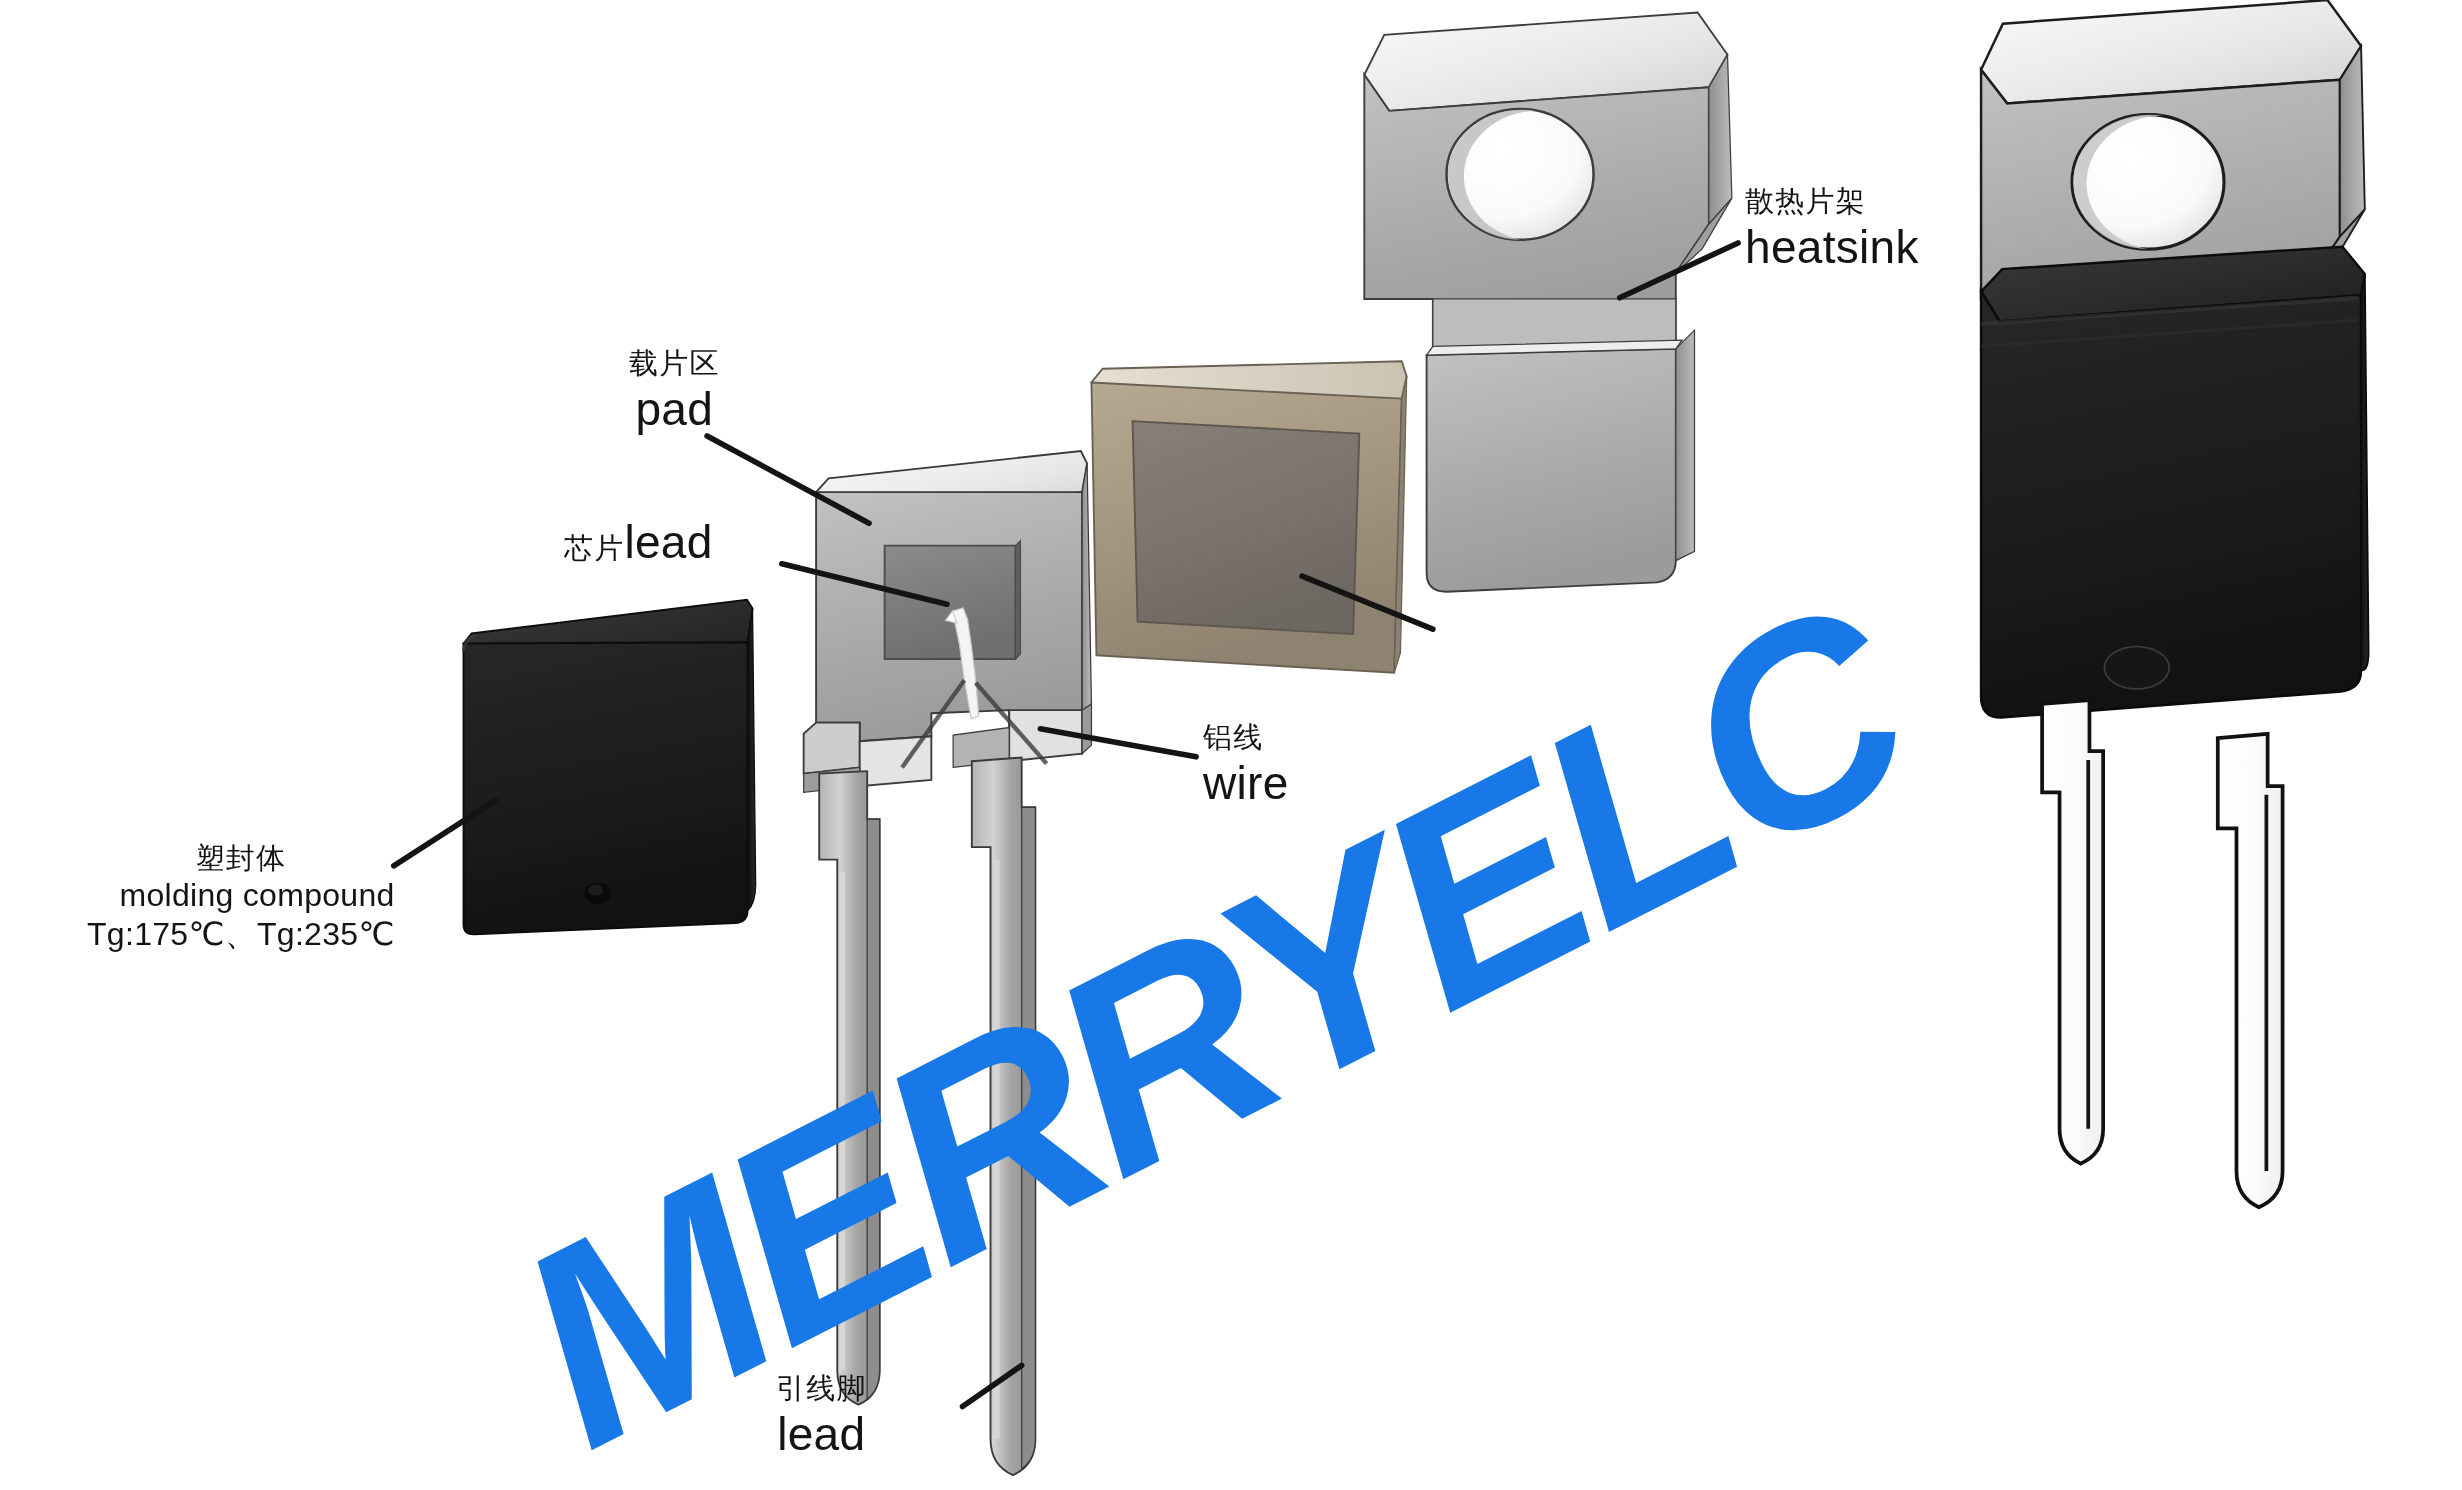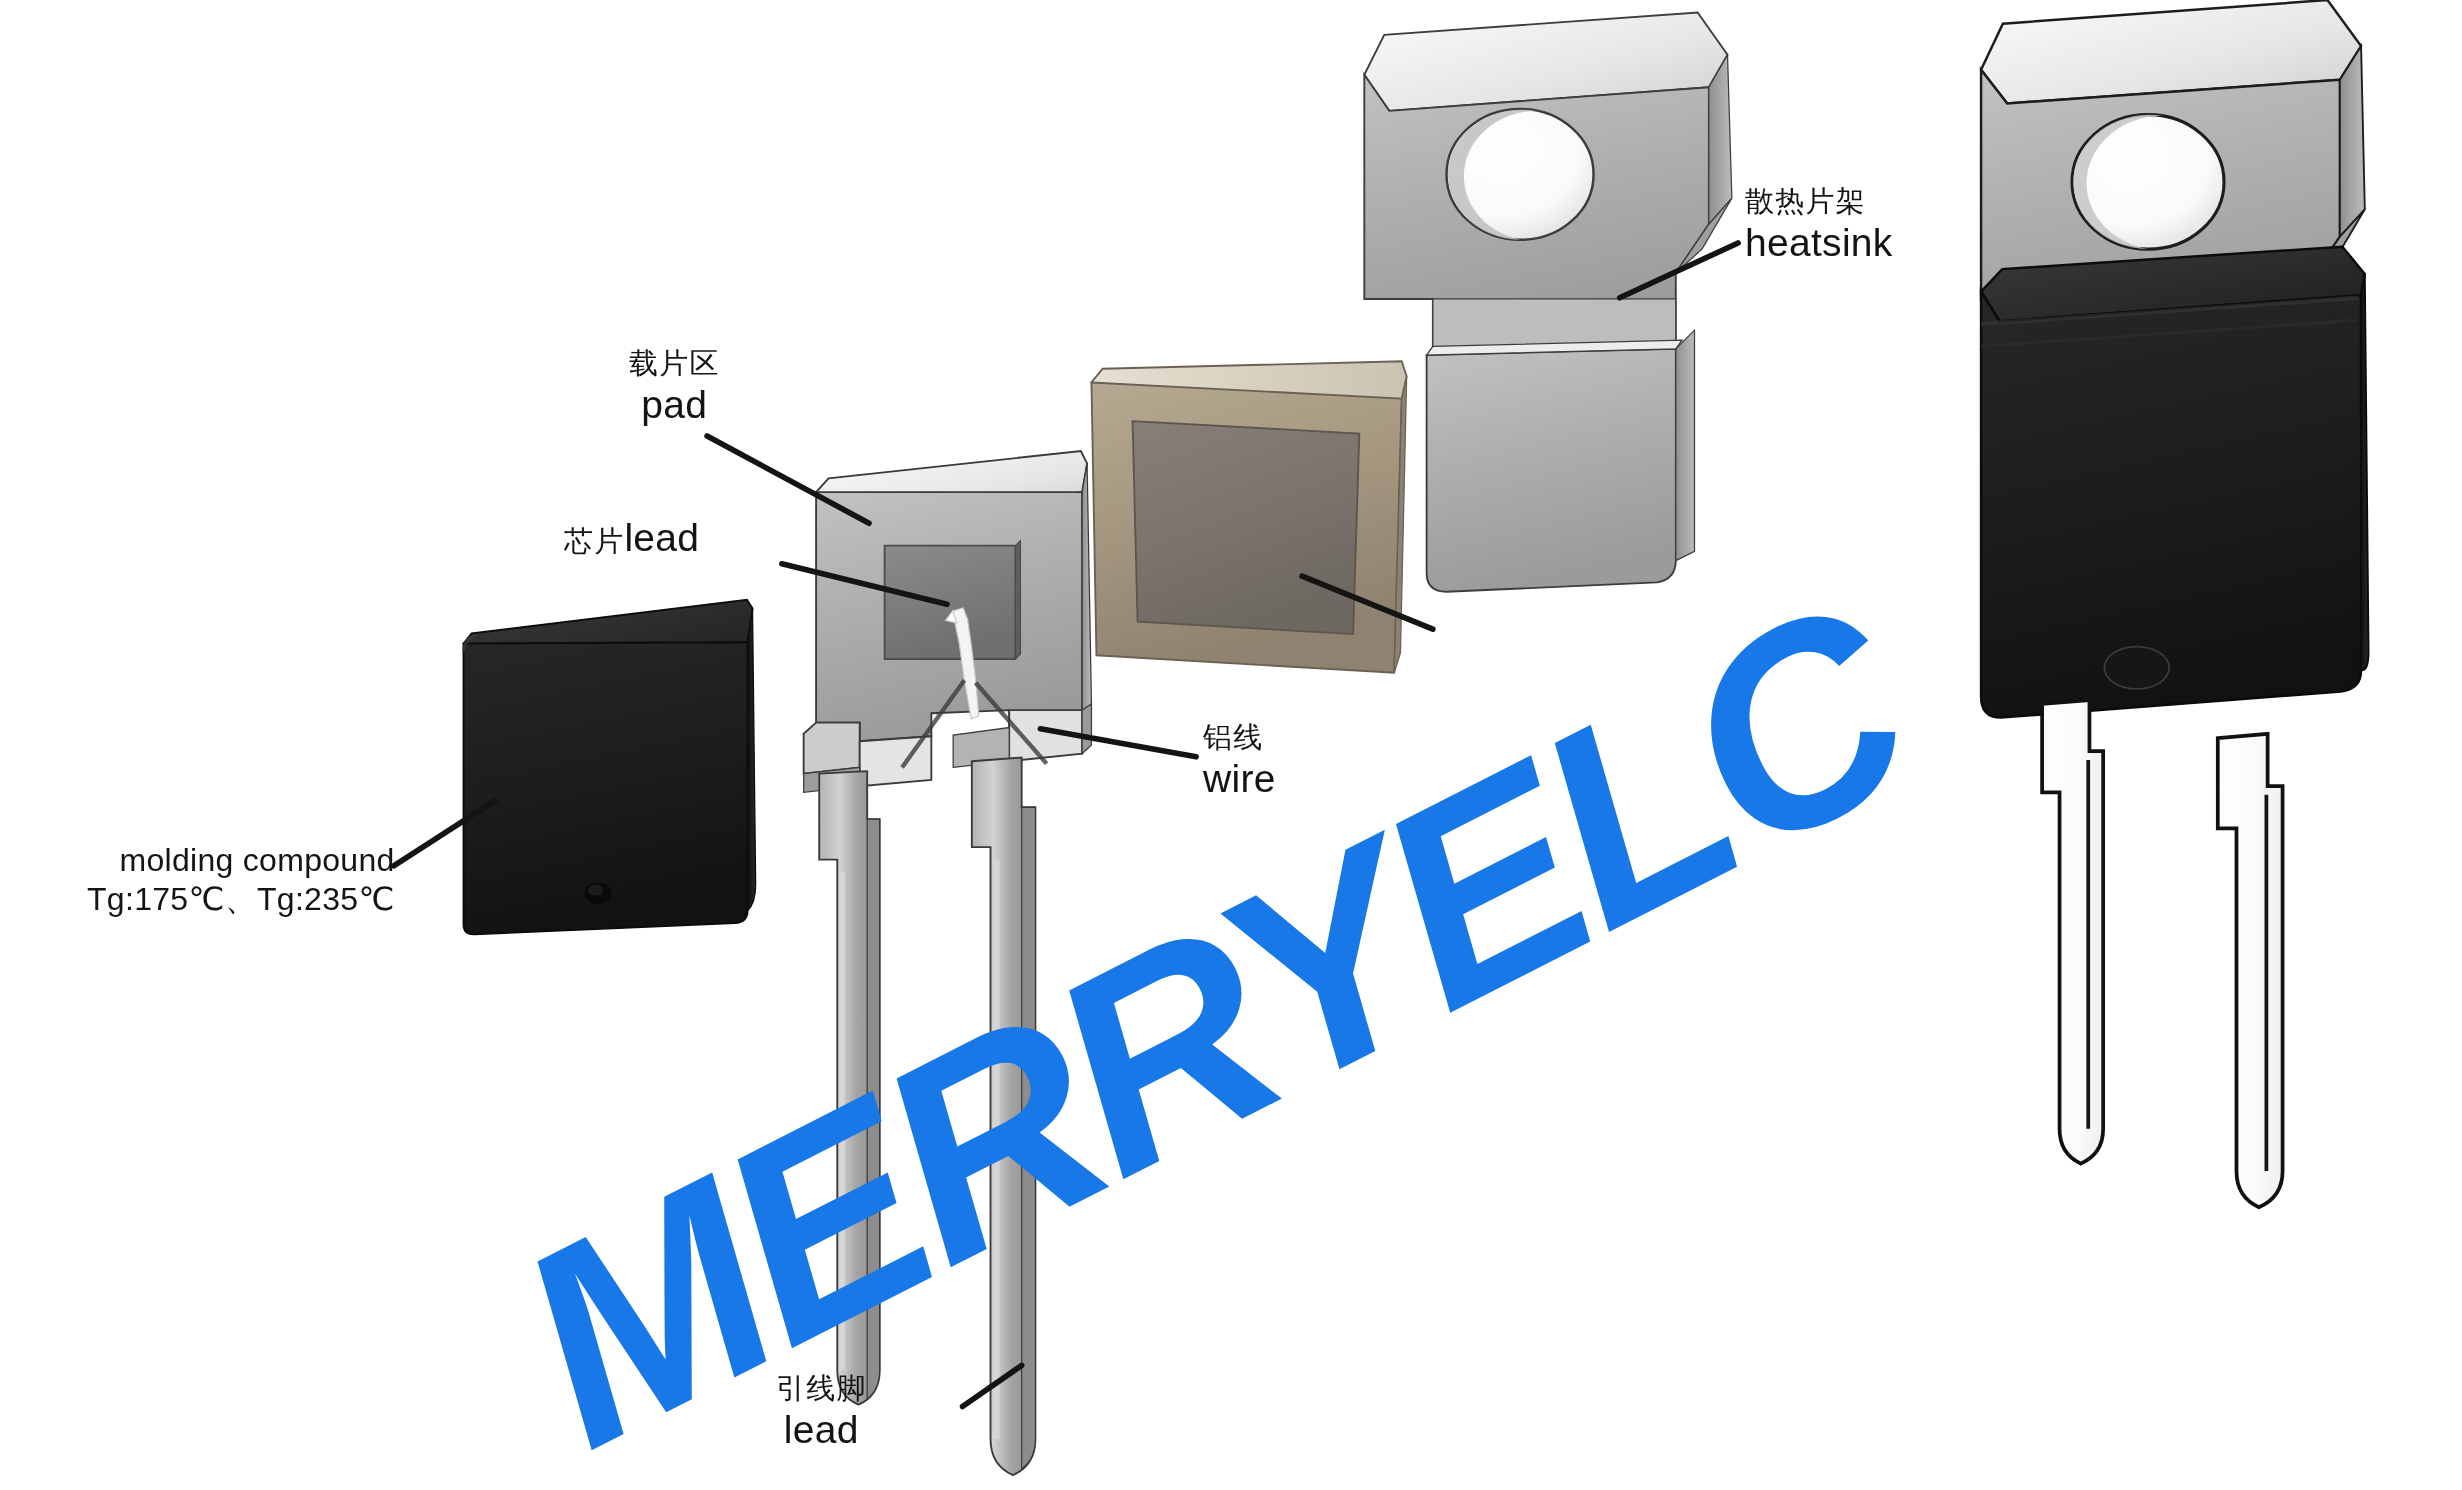--- a/index.html
+++ b/index.html
@@ -32,21 +32,21 @@
     letter-spacing: 0.3px;
     font-weight: 400;
   }
   .lbl .cn {
     display: block;
     font-size: 29px;
     letter-spacing: 1.2px;
   }
   .lbl .en {
     display: block;
-    font-size: 39px;
+    font-size: 46px;
   }
   .lbl.inline .cn {
     display: inline;
   }
   .lbl.inline .en {
     display: inline;
   }
 
   
   #label-pad      { left: 617px;  top: 346px;  text-align: center; margin-left: 12px; }
@@ -276,20 +276,21 @@
   <div class="lbl" id="label-pad">
     <span class="cn">载片区</span>
     <span class="en">pad</span>
   </div>
 
   <div class="lbl inline" id="label-chip">
     <span class="cn">芯片</span><span class="en">lead</span>
   </div>
 
   <div class="lbl" id="label-molding">
+    <span class="cn">塑封体</span>
     <span class="en">molding compound</span>
     <span class="en">Tg:175℃、Tg:235℃</span>
   </div>
 
   <div class="lbl" id="label-wire">
     <span class="cn">铝线</span>
     <span class="en">wire</span>
   </div>
 
 

